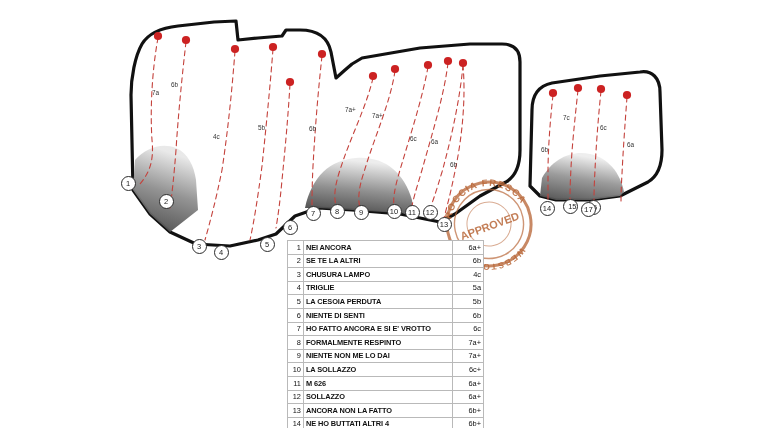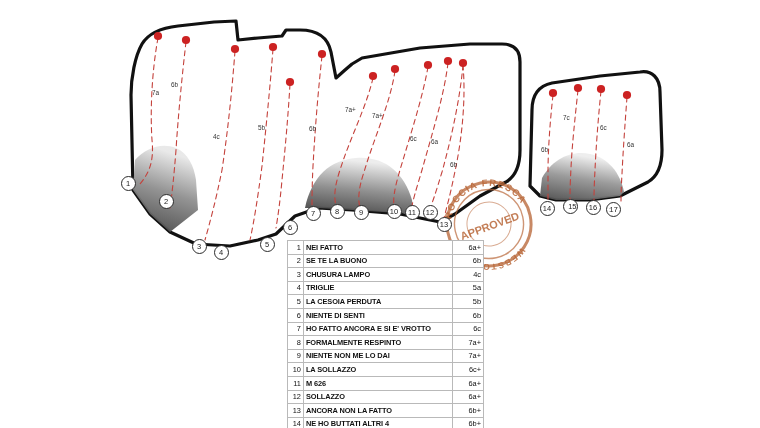--- a/index.html
+++ b/index.html
@@ -202,33 +202,33 @@
       <div class="bubble" style="left: 305.5px; top: 205.5px;">7</div>
       <div class="bubble" style="left: 329.5px; top: 203.5px;">8</div>
       <div class="bubble" style="left: 353.5px; top: 204.5px;">9</div>
       <div class="bubble" style="left: 386.5px; top: 203.5px;">10</div>
       <div class="bubble" style="left: 404.5px; top: 204.5px;">11</div>
       <div class="bubble" style="left: 422.5px; top: 204.5px;">12</div>
       <div class="bubble" style="left: 436.5px; top: 216.5px;">13</div>
       <div class="bubble" style="left: 539.5px; top: 200.5px;">14</div>
       <div class="bubble" style="left: 562.5px; top: 198.5px; text-align: right;">15</div>
       <div class="bubble" style="left: 585.5px; top: 199.5px;">16</div>
-      <div class="bubble" style="left: 606px; top: 201.5px; font-family: Liberation Mono, monospace;">17</div>
+      <div class="bubble" style="left: 581px; top: 201.5px; font-family: Liberation Mono, monospace;">17</div>
     </div>
 
   <table id="route-table">
     <tbody id="route-table-body">
         <tr>
           <td class="num">1</td>
-          <td class="name">NEI FATTO</td>
+          <td class="name">NEI ANCORA</td>
           <td class="grade">6a+</td>
         </tr>
         <tr>
           <td class="num">2</td>
-          <td class="name">SE TE LA BUONO</td>
+          <td class="name">SE TE LA ALTRI</td>
           <td class="grade">6b</td>
         </tr>
         <tr>
           <td class="num">3</td>
           <td class="name">CHUSURA LAMPO</td>
           <td class="grade">4c</td>
         </tr>
         <tr>
           <td class="num">4</td>
           <td class="name">TRIGLIE</td>

